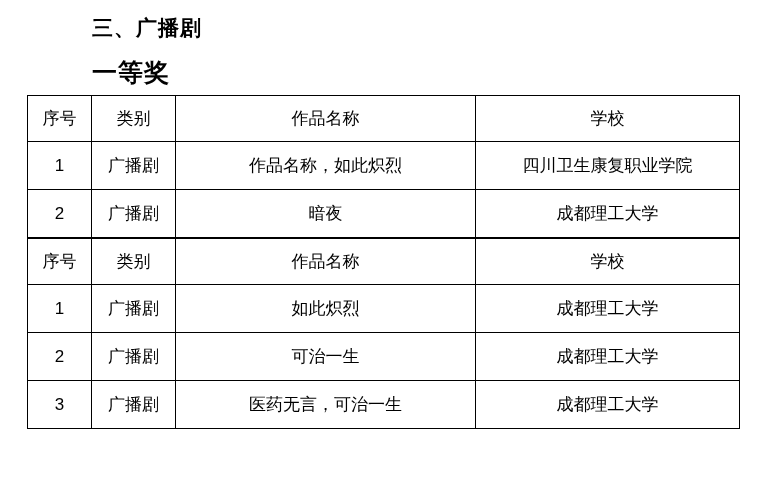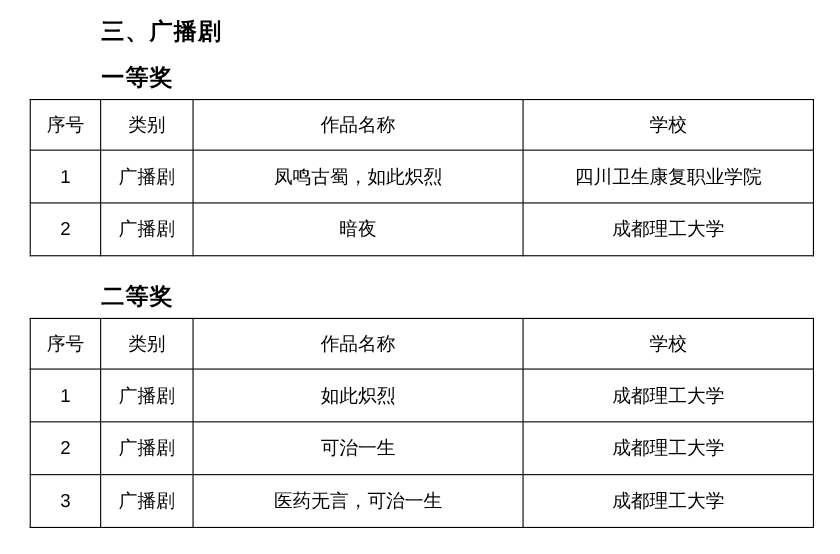--- a/index.html
+++ b/index.html
@@ -24,21 +24,21 @@
   .section-title {
     font-family: "Liberation Sans", "DejaVu Sans", sans-serif;
     font-size: 21px;
     font-weight: bold;
     margin: 0;
     padding: 14px 0 0 92px;
     letter-spacing: 1px;
   }
   .award-title {
     font-family: "Liberation Sans", "DejaVu Sans", sans-serif;
-    font-size: 21px;
+    font-size: 25px;
     font-weight: bold;
     margin: 0;
     padding: 14px 0 6px 92px;
     letter-spacing: 1px;
   }
   .award-title.second {
     padding-top: 22px;
   }
   table.award-table {
     border-collapse: collapse;
@@ -96,33 +96,32 @@
         <th>序号</th>
         <th>类别</th>
         <th>作品名称</th>
         <th>学校</th>
       </tr>
     </thead>
     <tbody>
       <tr>
         <td class="num-cell">1</td>
         <td>广播剧</td>
-        <td>凤鸣古蜀，如此炽烈</td>
+        <td>作品名称，如此炽烈</td>
         <td>四川卫生康复职业学院</td>
       </tr>
       <tr>
         <td class="num-cell">2</td>
         <td>广播剧</td>
         <td>暗夜</td>
         <td>成都理工大学</td>
       </tr>
     </tbody>
   </table>
 
-  <h3 class="award-title second">二等奖</h3>
 
   <table class="award-table">
     <colgroup>
       <col class="c-no">
         <col class="c-cat">
         <col class="c-title">
         <col class="c-school">
     </colgroup>
     <thead>
       <tr class="header-row">

